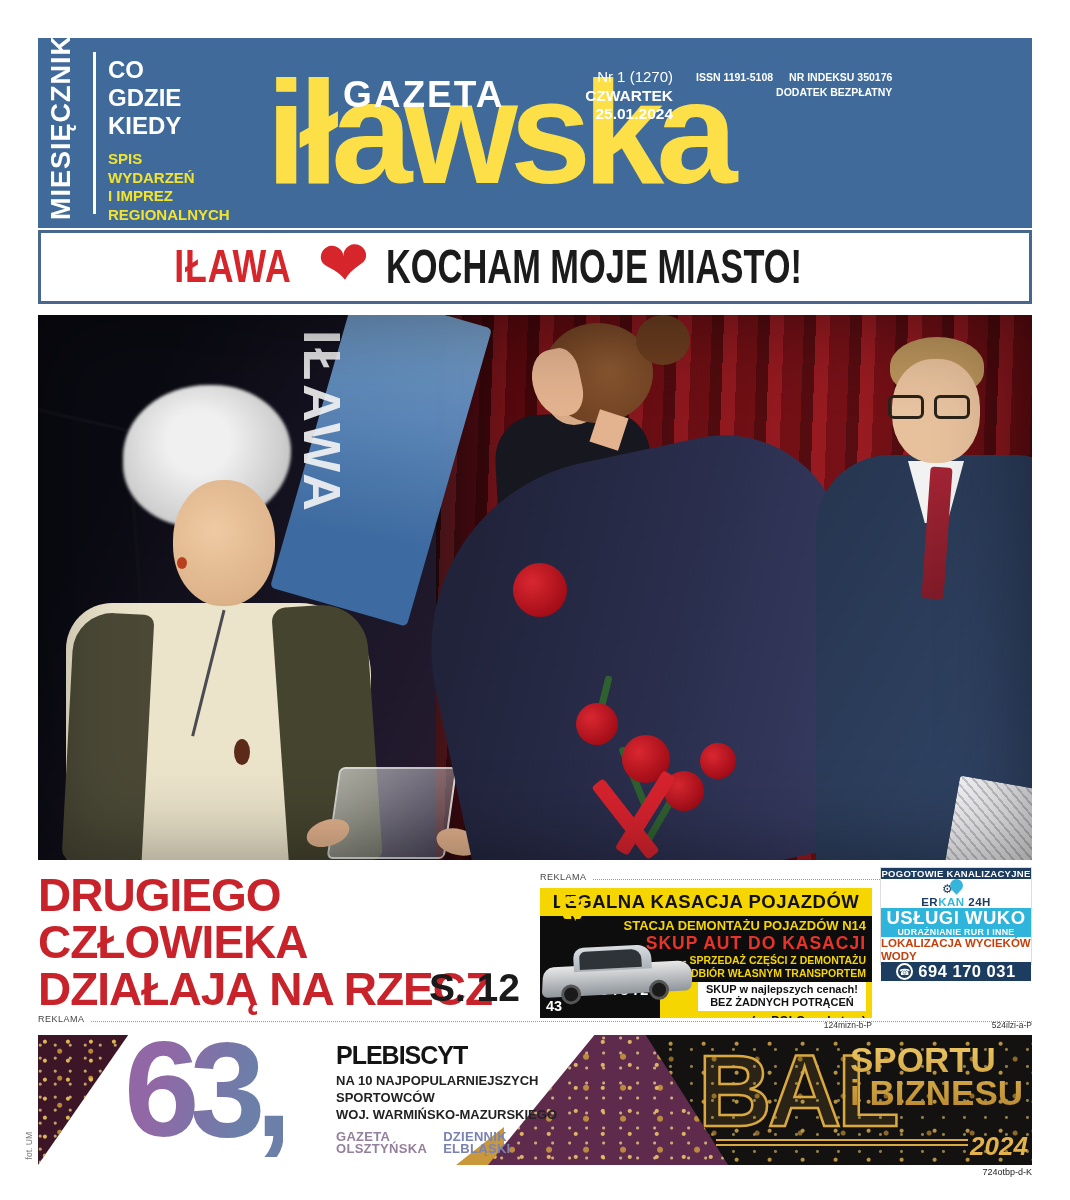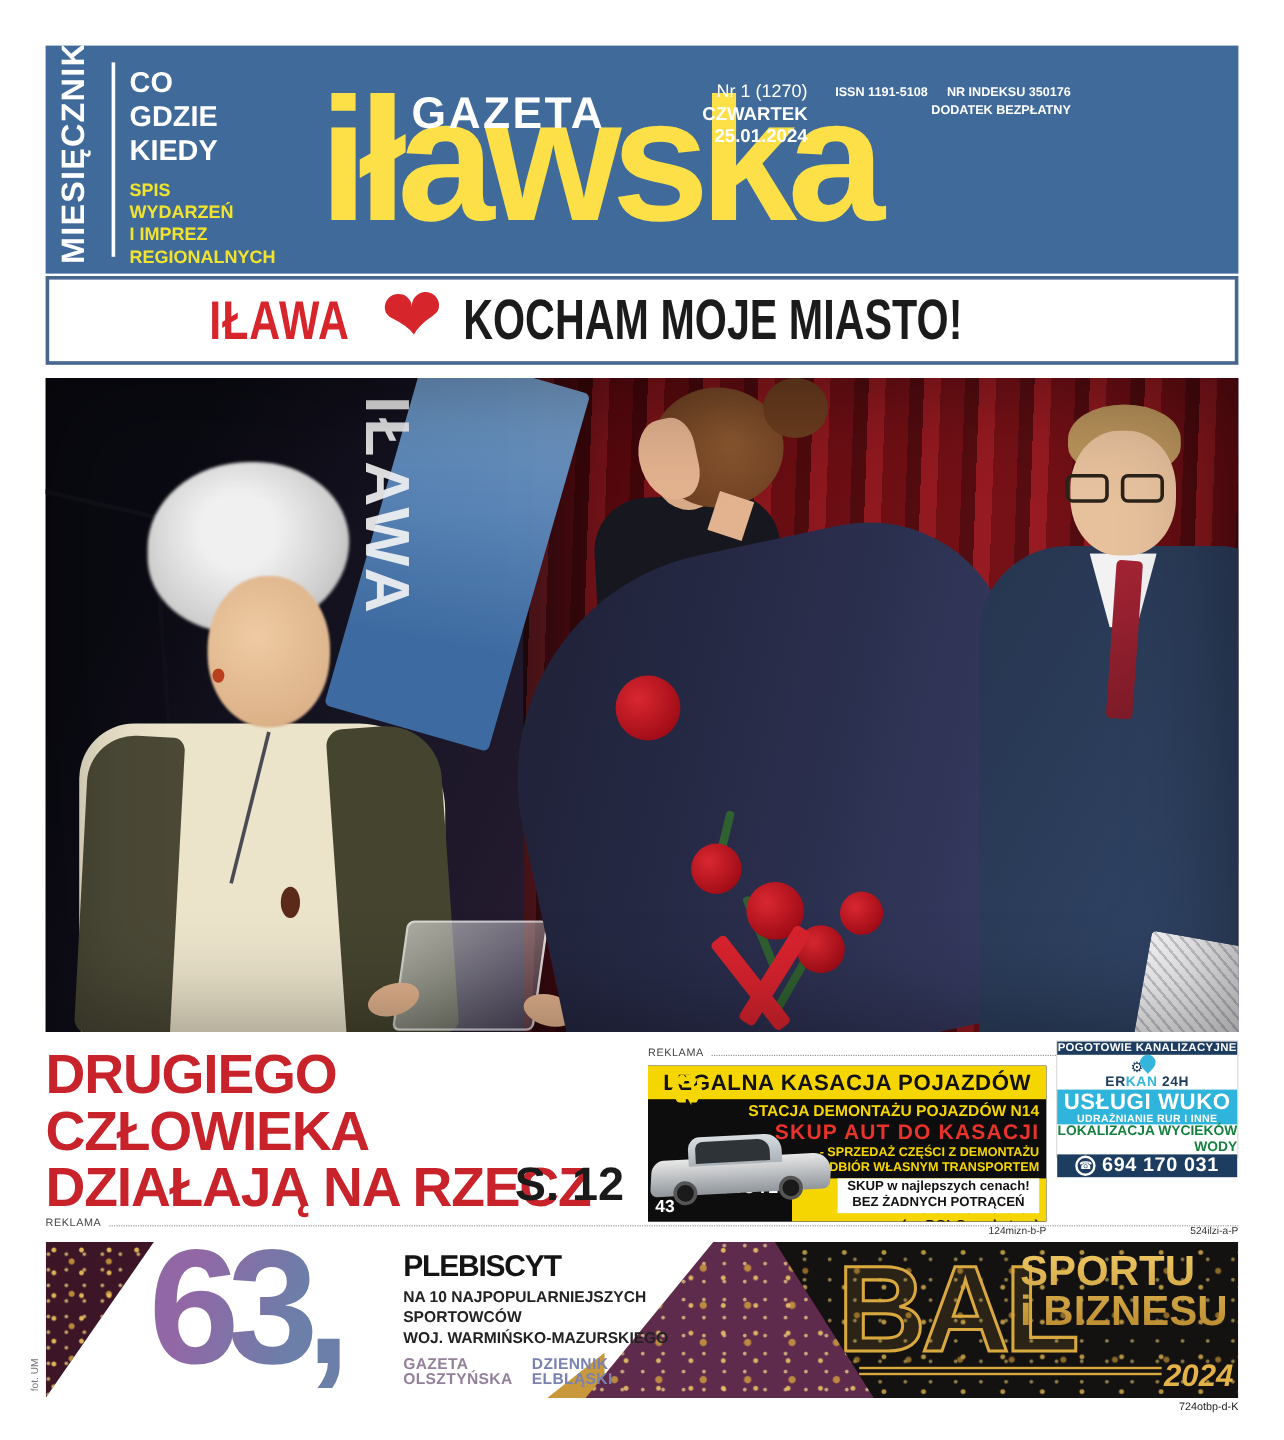--- a/index.html
+++ b/index.html
@@ -122,21 +122,21 @@
   .erkan-head { height:18px; background:#1c3c60; color:#fff; font-weight:800; font-size:9.5px; display:flex; align-items:center; justify-content:center; letter-spacing:.3px; }
   .erkan-logo { height:34px; display:flex; flex-direction:column; align-items:center; justify-content:center; gap:1px; }
   .drop-wrap { position:relative; width:20px; height:16px; }
   .drop { position:absolute; left:4px; top:0; width:13px; height:13px; background:#35b5dc; border-radius:0 50% 50% 50%; transform:rotate(-135deg); }
   .gear { position:absolute; left:-4px; top:4px; color:#1c3c60; font-size:12px; line-height:1; }
   .erkan-brand { font-size:11.5px; font-weight:800; letter-spacing:.5px; }
   .erkan-brand .er,.erkan-brand .h24 { color:#1c3c60; } .erkan-brand .kan { color:#35b5dc;margin-top:24px; }
   .erkan-blue { height:31px; background:#2fb4dc; color:#fff; text-align:center; }
   .erkan-wuko { font-weight:900; font-size:18.5px; line-height:1.05; letter-spacing:.5px; }
   .erkan-sub { font-weight:800; font-size:8.8px; letter-spacing:.3px; }
-  .erkan-loc { height:25px; text-align:right; color:#15803d; }
+  .erkan-loc { height:25px; text-align:left; color:#c2410c; }
   .erkan-loc1 { font-weight:900; font-size:11.5px; line-height:1.1; }
   .erkan-loc2 { font-weight:800; font-size:10.5px; line-height:1; }
   .erkan-foot { flex:1; background:#1c3c60; color:#fff; display:flex; align-items:center; justify-content:center; gap:5px; }
   .phone-circle { display:inline-flex; width:17px; height:17px; border:2px solid #fff; border-radius:50%; align-items:center; justify-content:center; font-size:9px; }
   .erkan-phone { font-weight:900; font-size:16.5px; letter-spacing:.5px; }
 
   
   .banner { position:absolute; left:38px; top:1035px; width:994px; height:130px; background:#fff; overflow:hidden; }
   .glitter-maroon { background-color:#3c1626; background-image:
     radial-gradient(circle at 30% 35%, rgba(230,190,90,.95) 1.5px, transparent 2.5px),

